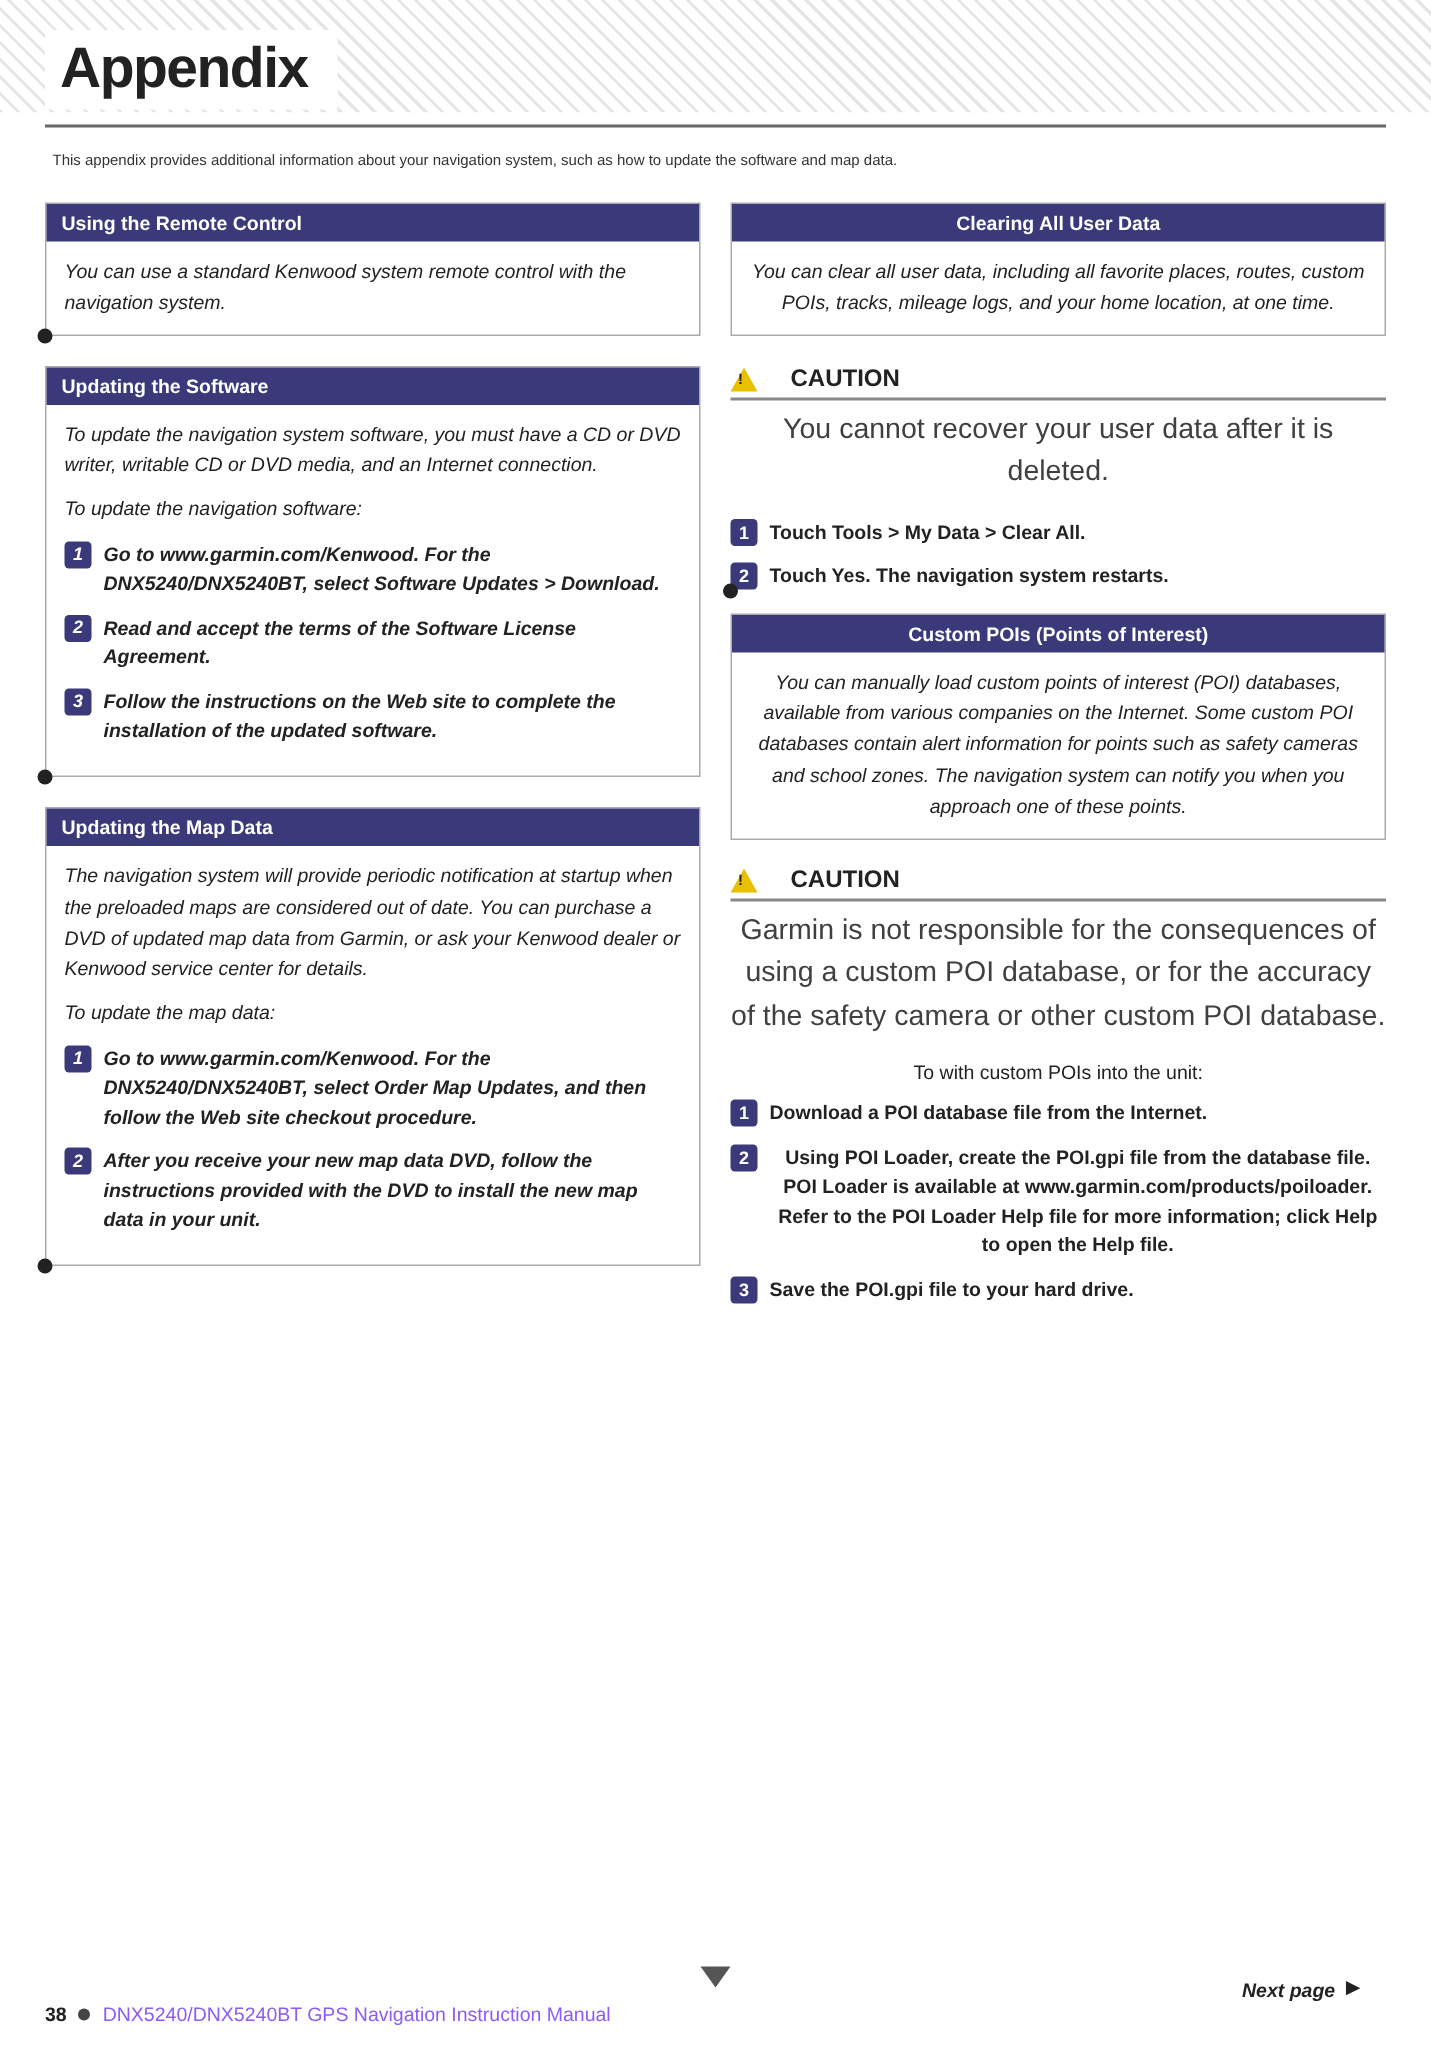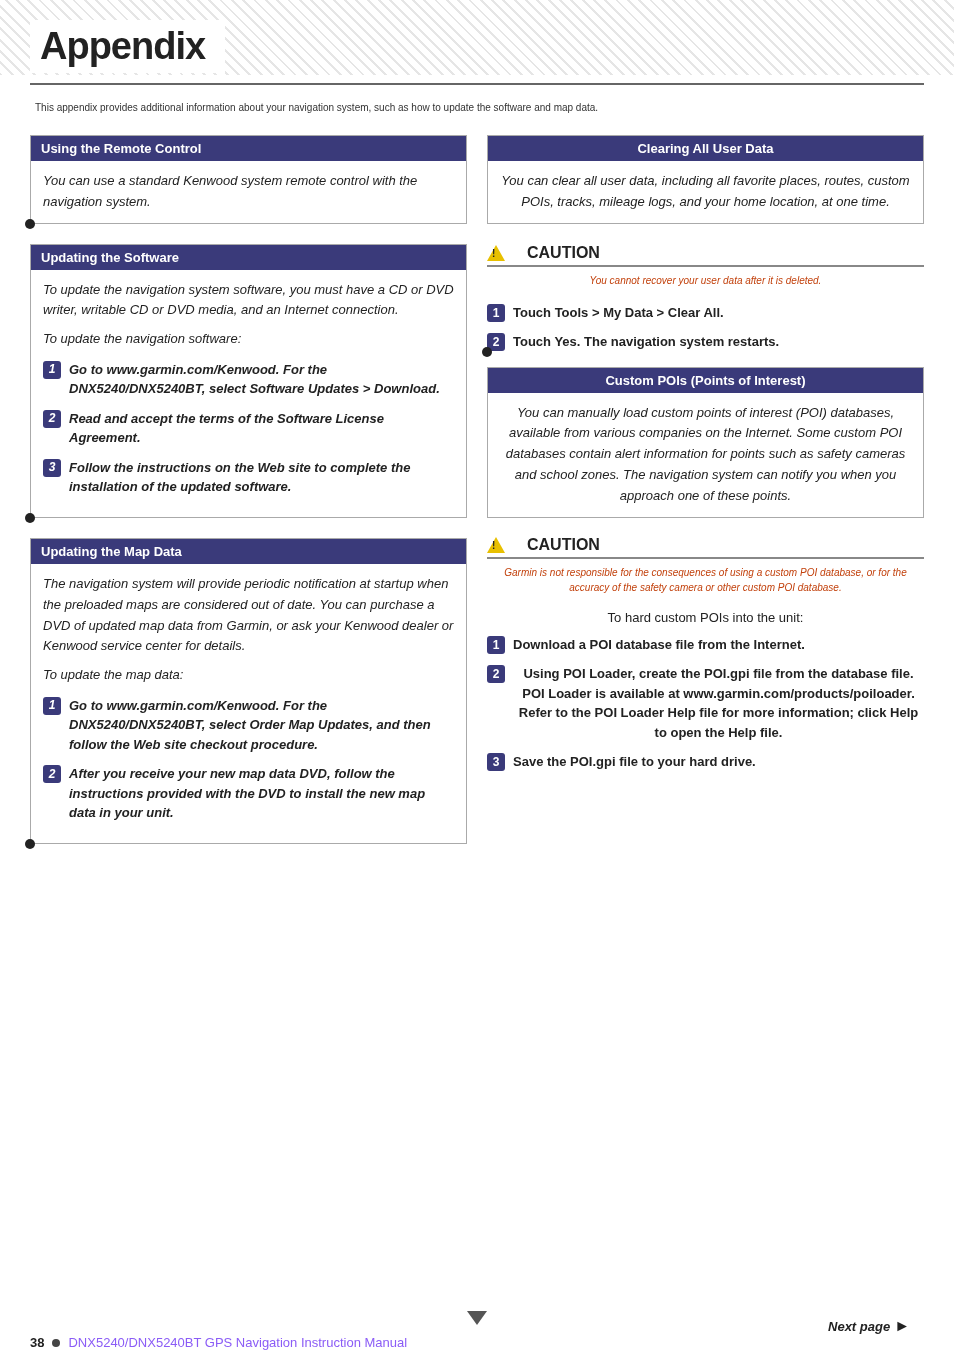--- a/index.html
+++ b/index.html
@@ -191,24 +191,23 @@
       content: '!';
       position: absolute;
       top: 3px;
       left: -4px;
       font-size: 10px;
       font-weight: bold;
       color: #222;
     }
 
     .caution-text {
-      font-size: 10px;
+      font-size: 19px;
       line-height: 1.5;
-      color: #c2410c;
-      font-style: italic;
+      color: #404040;
     }
 
     
     .footer {
       position: absolute;
       bottom: 15px;
       left: 30px;
       right: 30px;
       display: flex;
       align-items: center;
@@ -407,21 +406,21 @@
       </div>
 
       <div class="caution-section">
         <div class="caution-title">
           <span class="caution-triangle"></span>
           <span>CAUTION</span>
         </div>
         <p class="caution-text">Garmin is not responsible for the consequences of using a custom POI database, or for the accuracy of the safety camera or other custom POI database.</p>
       </div>
 
-      <p style="margin-bottom:8px; font-size:13px;">To hard custom POIs into the unit:</p>
+      <p style="margin-bottom:8px; font-size:13px;">To with custom POIs into the unit:</p>
 
       <div class="step-list">
         <div class="step-item">
           <div class="step-num">1</div>
           <div class="step-text">Download a POI database file from the Internet.</div>
         </div>
         <div class="step-item">
           <div class="step-num">2</div>
           <div class="step-text">Using POI Loader, create the POI.gpi file from the database file. POI Loader is available at www.garmin.com/products/poiloader. Refer to the POI Loader Help file for more information; click Help to open the Help file.</div>
         </div>

